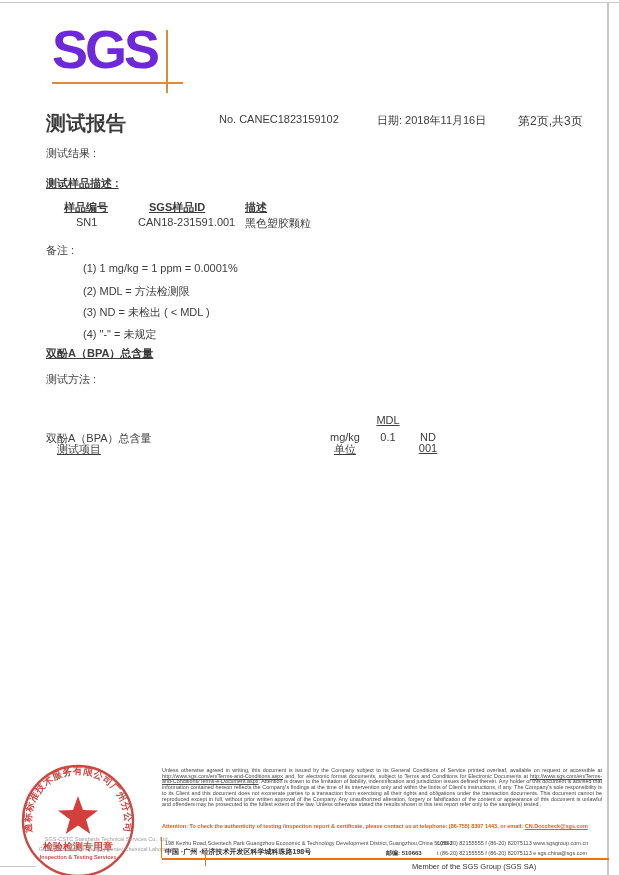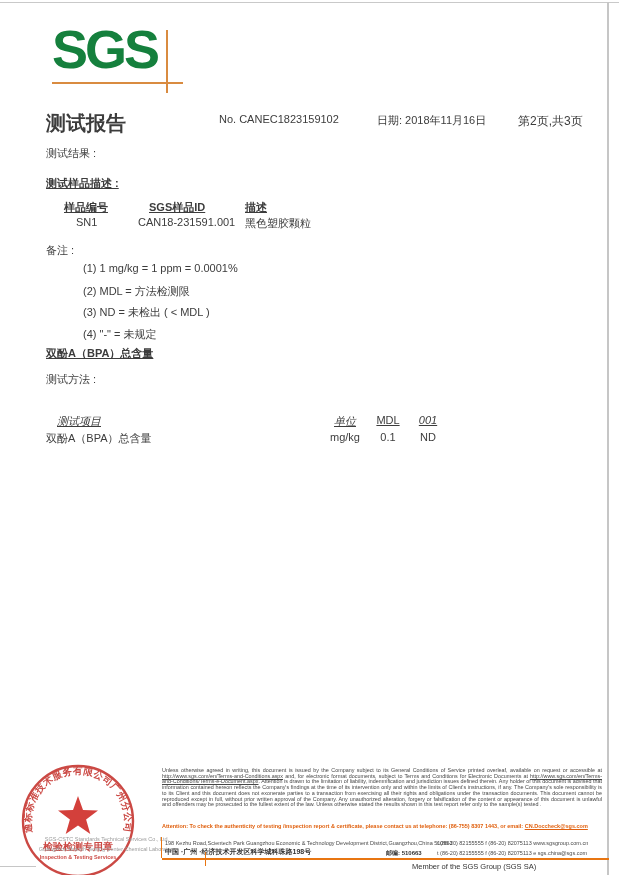--- a/index.html
+++ b/index.html
@@ -6,38 +6,38 @@
   .page{
     position:relative;width:619px;height:875px;background:#ffffff;overflow:hidden;
     font-family:"Liberation Sans","DejaVu Sans",sans-serif;color:#3c3c3c;
   }
   .abs{position:absolute;white-space:nowrap;}
   
   .border-top{position:absolute;left:0;top:2px;width:619px;height:1px;background:#c9c9c9;}
   .border-right{position:absolute;left:607px;top:2px;width:2px;height:873px;background:#c6c6c6;}
   .border-bl{position:absolute;left:0;top:866px;width:36px;height:1px;background:#c6c6c6;}
   
-  .logo-text{position:absolute;left:52px;top:22px;font-size:54px;font-weight:700;color:#15803d;letter-spacing:-3px;line-height:1;}
+  .logo-text{position:absolute;left:52px;top:22px;font-size:54px;font-weight:700;color:#6d28d9;letter-spacing:-3px;line-height:1;}
   .logo-hline{position:absolute;left:52px;top:82px;width:131px;height:2px;background:#d98b40;}
   .logo-vline{position:absolute;left:166px;top:30px;width:2px;height:63px;background:#d98b40;}
   
   .doc-title{left:46px;top:110px;font-size:20px;font-weight:700;}
   .report-no{left:219px;top:113px;font-size:11px;}
   .report-date{left:377px;top:113px;font-size:11px;}
   .page-info{left:518px;top:113px;font-size:12px;}
   
   .t11{font-size:11px;}
   .bold{font-weight:700;text-decoration:underline;}
   .uline{text-decoration:underline;}
   .results-label{left:46px;top:146px;}
   .sample-heading{left:46px;top:176px;font-weight:700;text-decoration:underline;}
   .cc{transform:translateX(-50%);}
   .method-para{position:absolute;left:97px;top:370px;width:488px;font-size:11px;line-height:20px;white-space:normal;}
   .res-h{font-size:11px;text-decoration:underline;}
-  .ital{font-style:italic;}
+  .ital{margin-top:28px;}
   
   .stamp{position:absolute;left:17px;top:760px;opacity:0.92;}
   
   .company{position:absolute;left:28px;top:835px;width:158px;text-align:center;font-size:5.5px;line-height:9.5px;color:#9c9c9c;}
   
   .legal{position:absolute;left:162px;top:768px;width:440px;font-size:5.4px;line-height:5.7px;color:#474747;text-align:justify;white-space:normal;}
   .legal .url{text-decoration:underline;}
   .attention{position:absolute;left:162px;top:823px;width:440px;font-size:5.5px;line-height:6px;color:#e0600e;font-weight:700;white-space:normal;}
   .attention .email{text-decoration:underline;}
   

